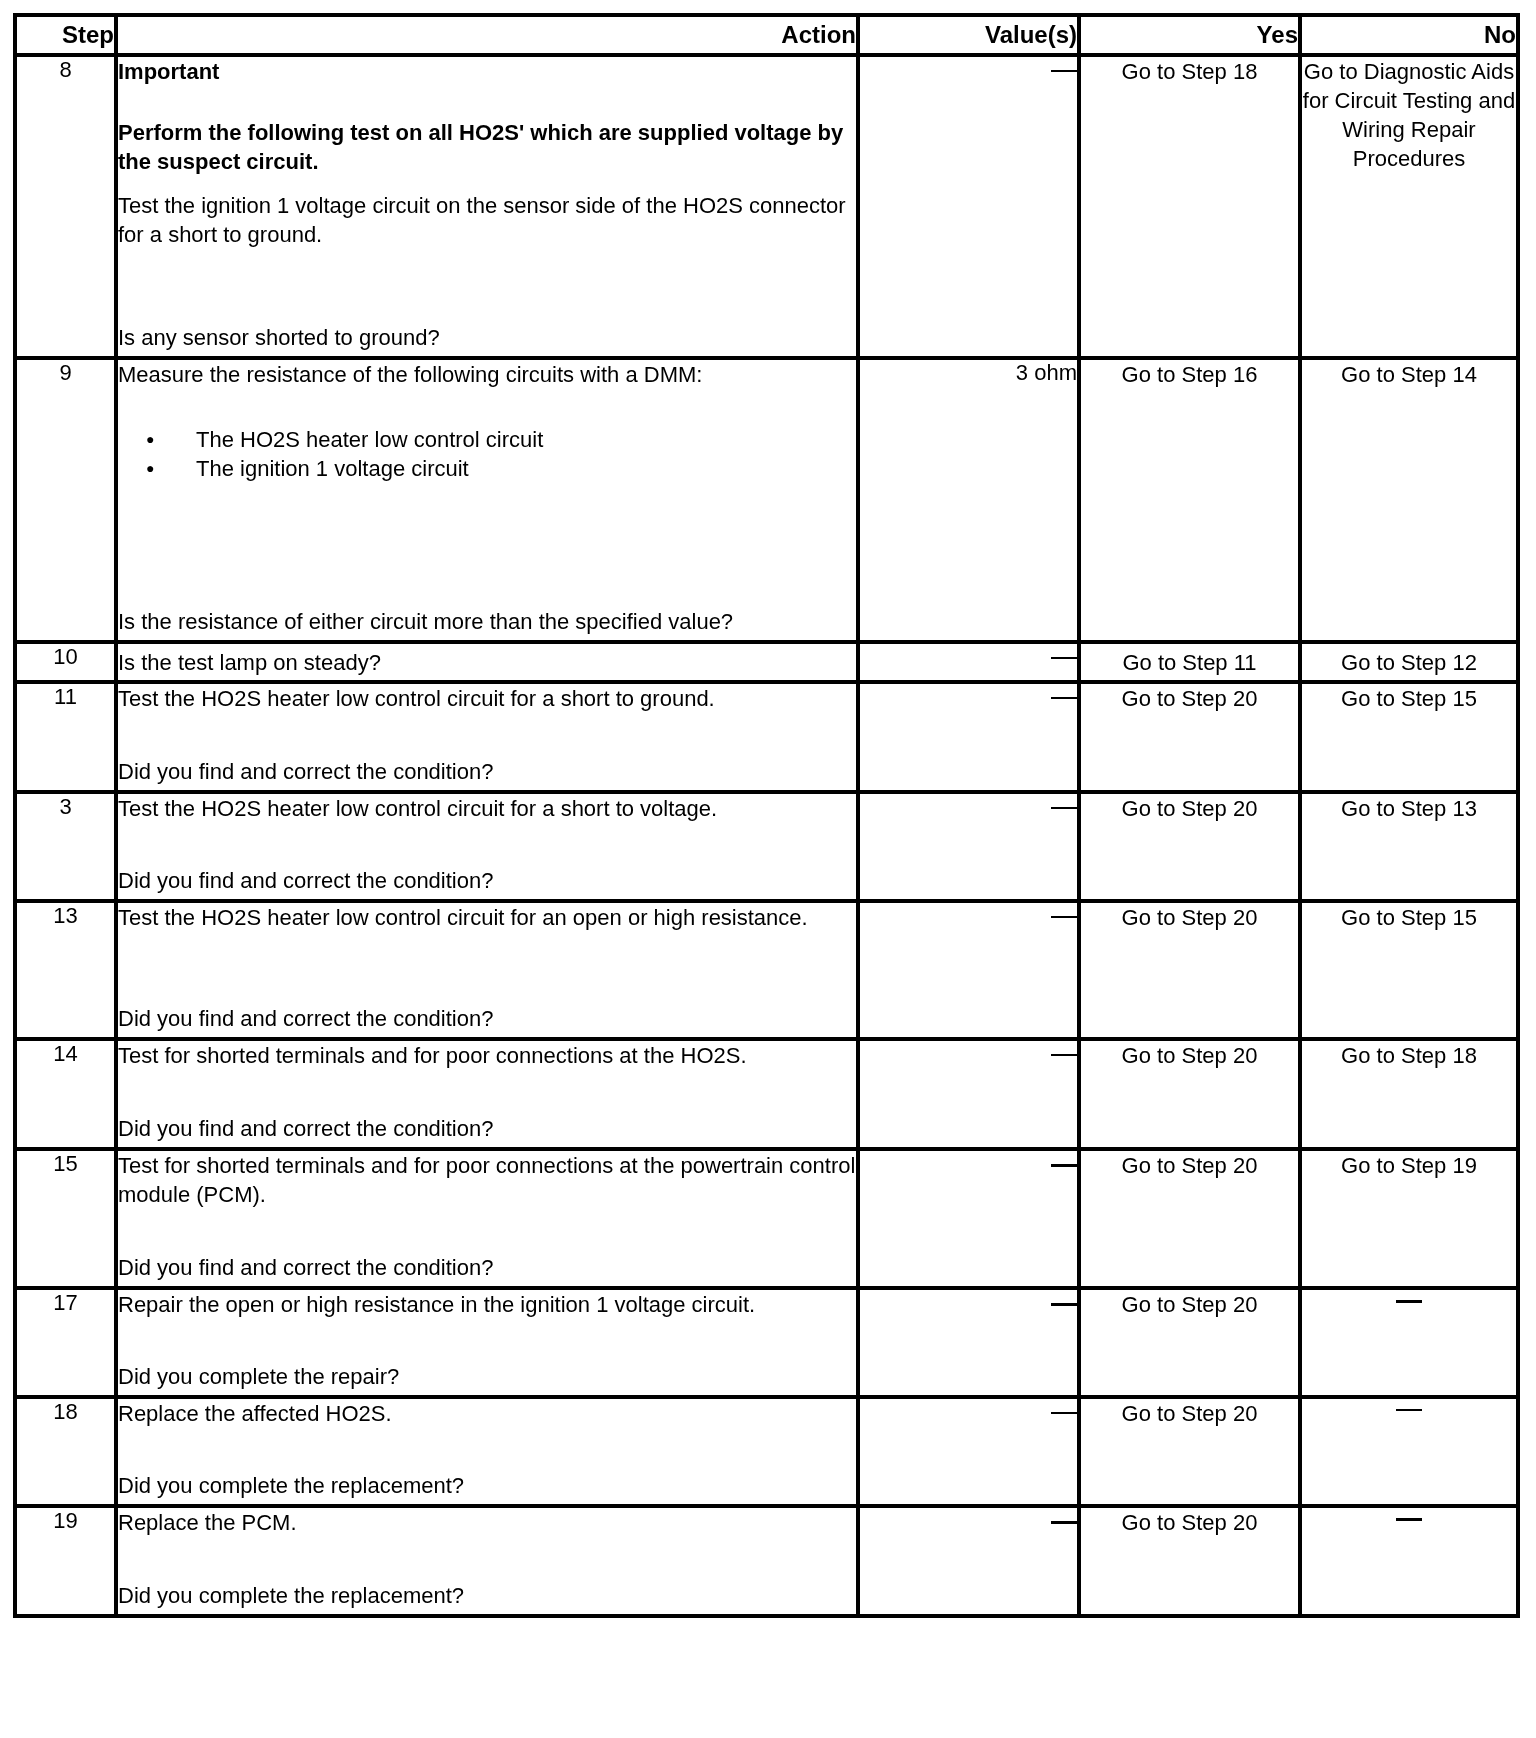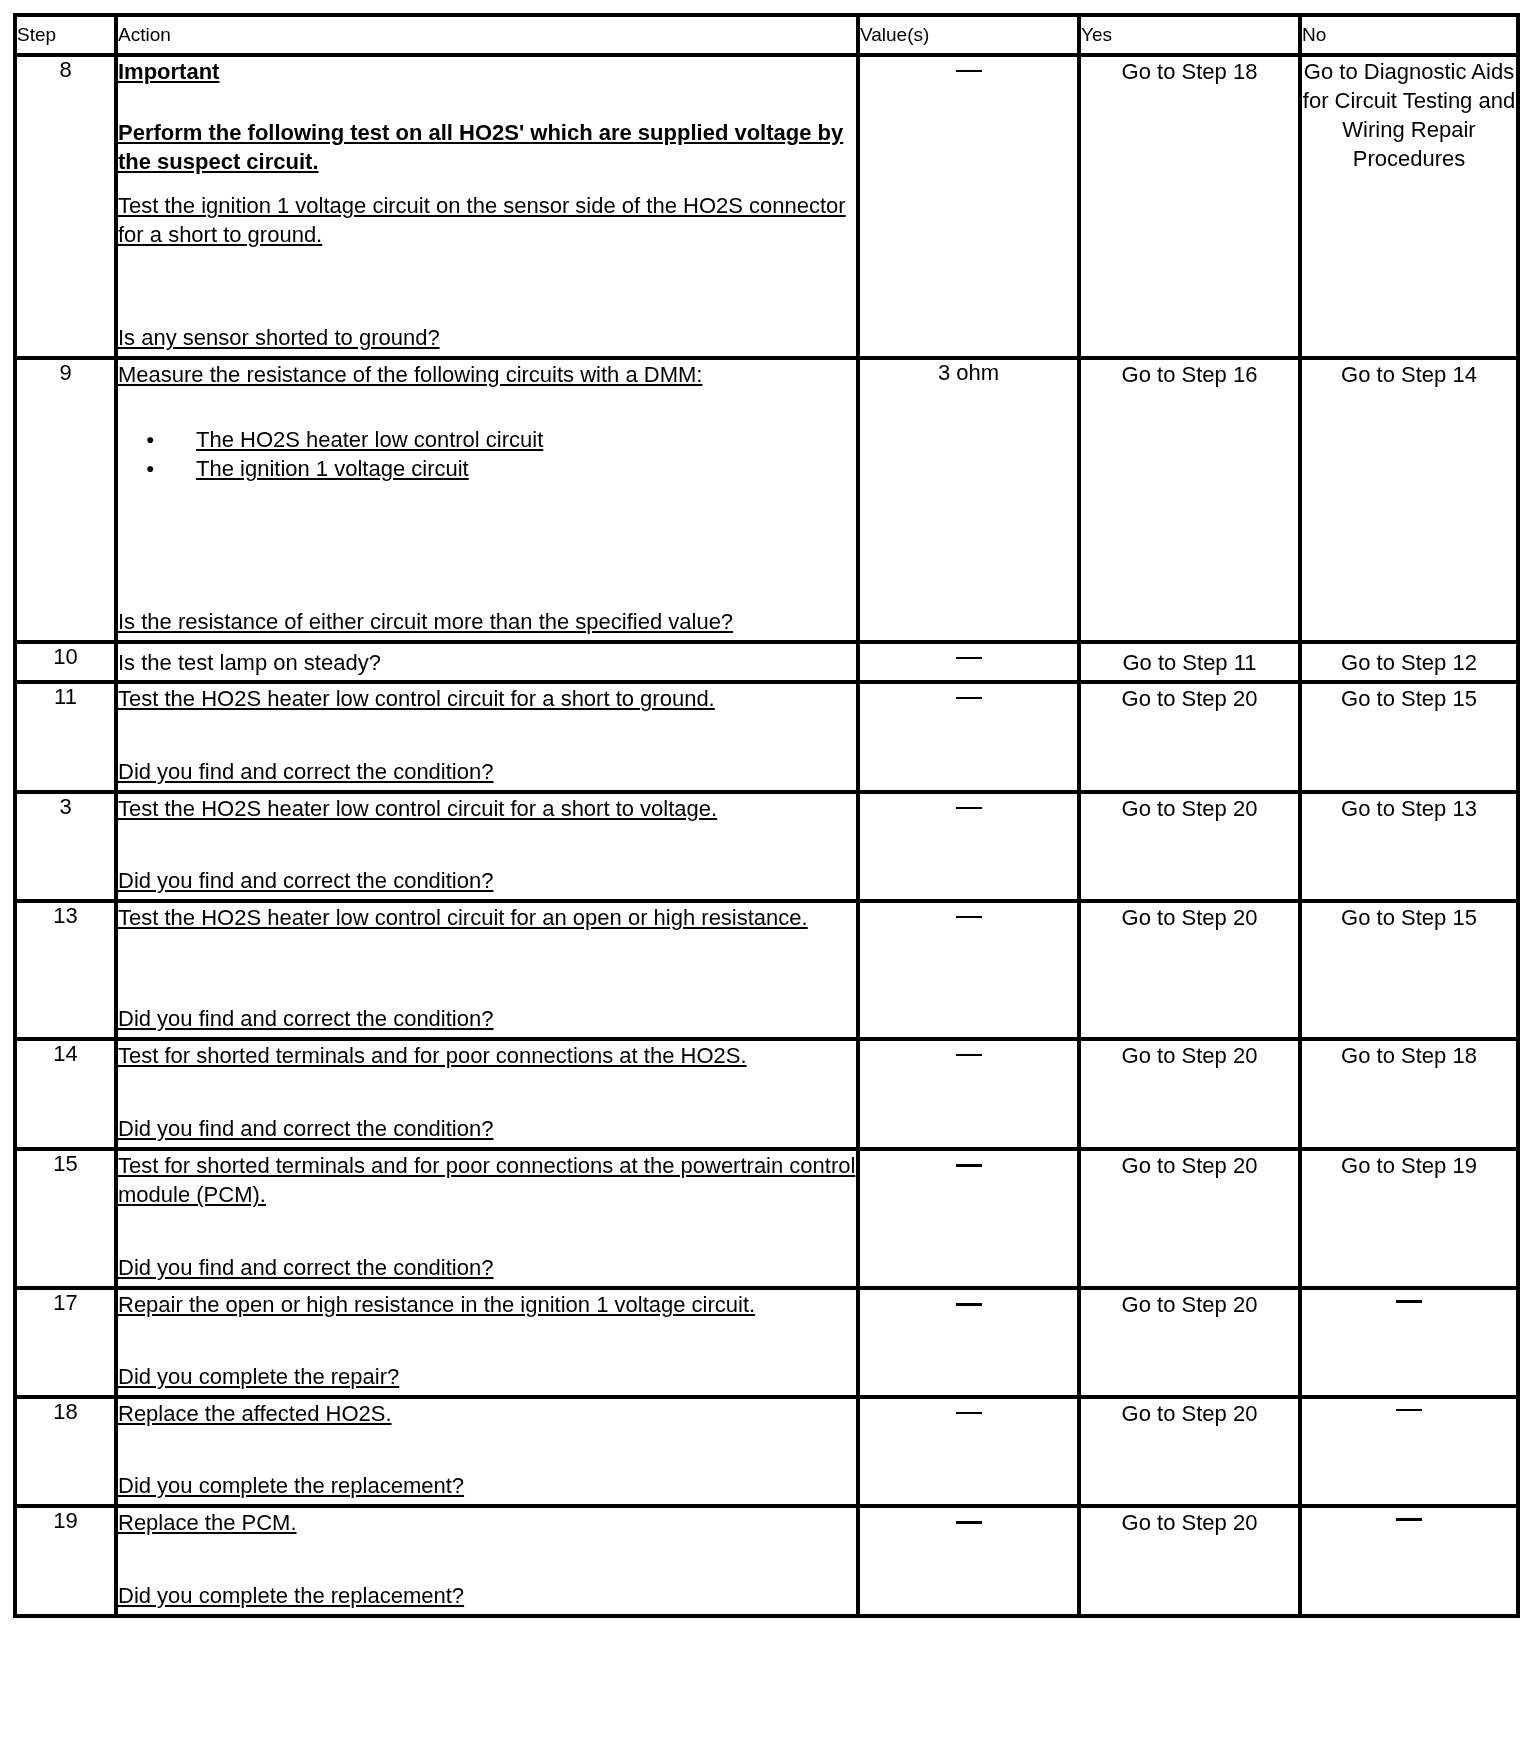--- a/index.html
+++ b/index.html
@@ -1,32 +1,32 @@
 <!DOCTYPE html>
 <html><head>
   <meta charset="utf-8">
   <style>
     html, body { margin: 0; padding: 0; background: #ffffff; }
     body { width: 1536px; height: 1738px; position: relative; overflow: hidden;
            font-family: "Liberation Sans", sans-serif; color: #000; }
     table.diag { position: absolute; left: 13px; top: 13px; width: 1503px;
                  border-collapse: collapse; table-layout: fixed; }
     table.diag th, table.diag td { border: 4px solid #000; padding: 0; vertical-align: top; }
-    table.diag th { font-weight: normal; font-size: 19px; text-align: left; vertical-align: middle; height: 36px; }
+    table.diag th { font-weight: bold; font-size: 24px; text-align: right; vertical-align: middle; height: 36px; }
     col.c-step { width: 101px; }
     col.c-action { width: 742px; }
     col.c-value { width: 221px; }
     col.c-yes { width: 221px; }
     col.c-no { width: 218px; }
     td.step { text-align: center; vertical-align: middle; font-size: 22px; }
-    td.value { text-align: center; vertical-align: middle; font-size: 22px; }
+    td.value { text-align: right; vertical-align: middle; font-size: 22px; }
     td.yes, td.no { text-align: center; vertical-align: bottom; font-size: 22px; line-height: 29px; padding-bottom: 2px; }
     td.no.multi { line-height: 29px; margin-top: 42px; }
     td.action { font-size: 22px; line-height: 29px; padding: 2px 8px 2px 6px; position: relative; }
-    .action-inner { display: flex; flex-direction: column; justify-content: flex-start; height: 100%; text-decoration: underline; }
+    .action-inner { display: flex; flex-direction: column; justify-content: flex-start; height: 100%; }
     .bold { font-weight: bold; }
     .bullets { margin: 0; padding: 0 0 0 28px; list-style: none; }
     .bullets li { position: relative; padding-left: 50px; }
     .bullets li::before { content: "\25CF"; position: absolute; left: 0; font-size: 14px; top: 0; }
     .dash { display: inline-block; width: 26px; height: 2px; background: #000; vertical-align: middle; }
     .dash.heavy { height: 3px; }
     .gap { flex: 1; }
   </style>
 </head>
 <body>

